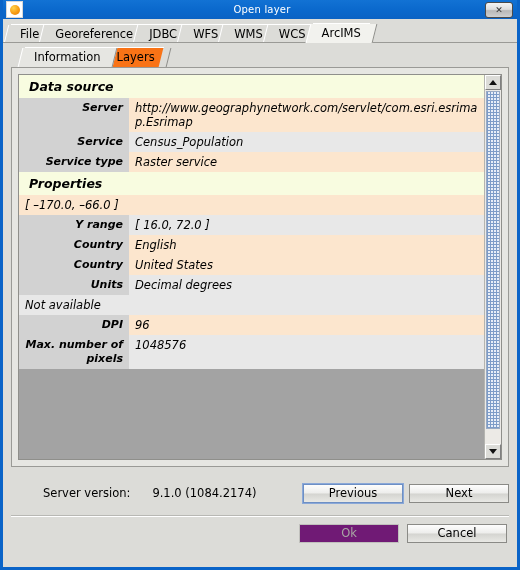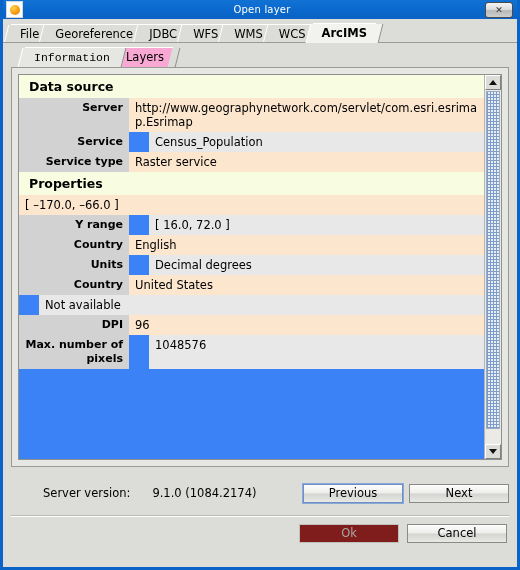--- a/index.html
+++ b/index.html
@@ -64,79 +64,79 @@
     border-left:1px solid #ffffff;
     transform:skewX(-14deg);
   }
   .otab::after{
     content:"";position:absolute;right:-5px;top:0;bottom:0;width:7px;
     background:#dcdcd8;
     border-right:1px solid #8d8d89;
     transform:skewX(-14deg);
   }
   .otab.sel{
-    background:#f2f2ee;font-weight:bold;z-index:5;height:19px;line-height:19px;
+    background:#f2f2ee;font-weight:normal;z-index:5;height:19px;line-height:19px;
   }
   .otab.sel::before{background:#f2f2ee;}
   .otab.sel::after{background:#f2f2ee;}
   
   .inner-wrap{margin:2px 8px 0 8px;}
   .itabstrip{
     position:relative;height:22px;display:flex;align-items:flex-end;padding-left:14px;
   }
   .itab{
     position:relative;height:19px;line-height:19px;padding:0 9px;
-    font-size:11.5px;background:#f9a8d4;border-top:1px solid #ffffff;
+    font-size:11.5px;background:#f97316;border-top:1px solid #ffffff;
     margin-right:-2px;white-space:nowrap;
   }
   .itab::before{
     content:"";position:absolute;left:-5px;top:0;bottom:0;width:7px;
     background:#dcdcd8;border-left:1px solid #ffffff;transform:skewX(-14deg);
   }
   .itab::after{
     content:"";position:absolute;right:-5px;top:0;bottom:0;width:7px;
     background:#dcdcd8;border-right:1px solid #8d8d89;transform:skewX(-14deg);
   }
-  .itab.sel{background:#e6e6e2;z-index:4;font-family:Liberation Mono, monospace;}
+  .itab.sel{background:#e6e6e2;z-index:4;}
   .itab.sel::before{background:#e6e6e2;}
   .itab.sel::after{background:#e6e6e2;}
   
   .panel{
     position:relative;
     margin:0 8px;height:400px;
     background:#e6e6e2;
     border:1px solid #9a9a96;
     box-sizing:border-box;
     padding:6px;
   }
   .scrollhost{
     position:relative;width:100%;height:100%;
     border:1px solid #8f8f8b;box-sizing:border-box;
     background:#ffffff;display:flex;overflow:hidden;
   }
   .table{
-    flex:1;overflow:hidden;background:#3b82f6;
+    flex:1;overflow:hidden;background:#a3a3a3;font-style:italic;
   }
   .secthead{
     background:#f8fce0;font-weight:bold;font-size:12.5px;
     padding:4px 0 4px 10px;color:#000;
   }
   .row{display:flex;align-items:stretch;}
   .rlabel{
     width:110px;min-width:110px;
     background:#d2d2d2;text-align:right;padding:3px 6px 3px 4px;
     font-weight:bold;font-size:11px;color:#000;box-sizing:border-box;
     line-height:14px;
   }
   .rvalue{
     flex:1;padding:3px 4px 3px 6px;font-size:11.5px;color:#000;
     line-height:14px;box-sizing:border-box;word-break:break-word;
   }
   .row.odd .rvalue{background:#fce6ce;}
-  .row.even .rvalue{background:#e8e8e8;margin-left:20px;}
+  .row.even .rvalue{background:#e8e8e8;}
   
   .vscroll{
     width:16px;min-width:16px;background:#e4e4e0;
     border-left:1px solid #b4b4b0;
     display:flex;flex-direction:column;
   }
   .sbtn{
     height:15px;min-height:15px;background:#dcdcd8;
     border:1px solid #ffffff;border-right-color:#808080;border-bottom-color:#808080;
     box-sizing:border-box;display:flex;align-items:center;justify-content:center;
@@ -160,21 +160,21 @@
   .svlabel{font-size:11.5px;margin-left:32px;}
   .svvalue{font-size:11.5px;margin-left:22px;}
   .btn{
     height:19px;min-width:100px;padding:0 10px;font-size:11.5px;color:#000;
     border:1px solid #8a8a86;
     background:linear-gradient(to bottom,#fdfdfd 0%,#ededeb 48%,#d4d4d0 52%,#e8e8e4 100%);
     display:inline-flex;align-items:center;justify-content:center;
     box-sizing:border-box;
   }
   .btn.focus{outline:1px solid #8aa8d8;outline-offset:0px;border-color:#6d8fc4;}
-  .btn.dis{color:#a8a8a4;border-color:#c0c0bc;background:#7f1d1d;text-align:center;}
+  .btn.dis{color:#a8a8a4;border-color:#c0c0bc;background:#701a75;text-align:center;}
   .divider{height:1px;background:#b8b8b4;border-bottom:1px solid #ffffff;margin-top:2px;}
   .okrow{display:flex;justify-content:flex-end;align-items:center;height:32px;gap:8px;padding-right:2px;}
   .spacer{flex:1;}
 </style>
 </head>
 <body>
 
 <div class="window">
 
   <div class="titlebar">
@@ -227,27 +227,27 @@
           <div class="rvalue">[ –170.0, –66.0 ]</div>
         </div>
         <div class="row even">
           <div class="rlabel">Y range</div>
           <div class="rvalue">[ 16.0, 72.0 ]</div>
         </div>
         <div class="row odd">
           <div class="rlabel">Country</div>
           <div class="rvalue">English</div>
         </div>
+        <div class="row odd">
+          <div class="rlabel">Country</div>
+          <div class="rvalue">United States</div>
+        </div>
         <div class="row even">
           <div class="rlabel">Units</div>
           <div class="rvalue">Decimal degrees</div>
-        </div>
-        <div class="row odd">
-          <div class="rlabel">Country</div>
-          <div class="rvalue">United States</div>
         </div>
         <div class="row even">
           <div class="rvalue">Not available</div>
         </div>
         <div class="row odd">
           <div class="rlabel">DPI</div>
           <div class="rvalue">96</div>
         </div>
         <div class="row even">
           <div class="rlabel">Max. number of pixels</div>

